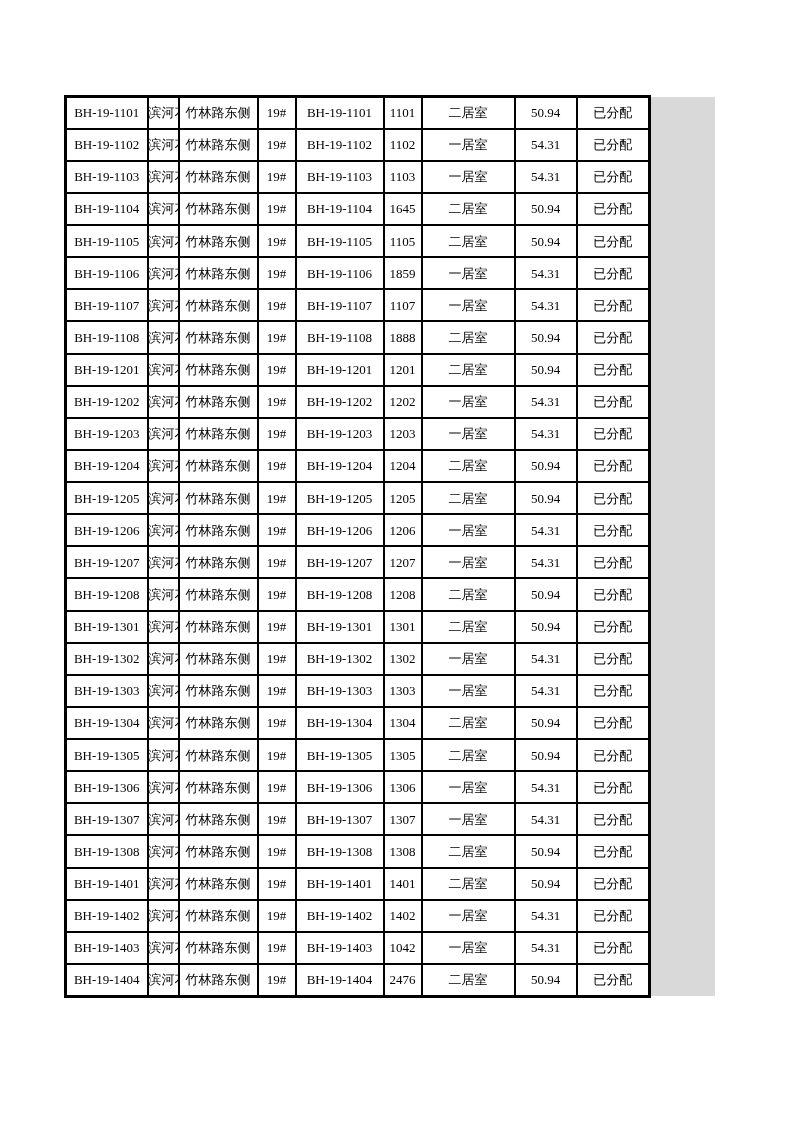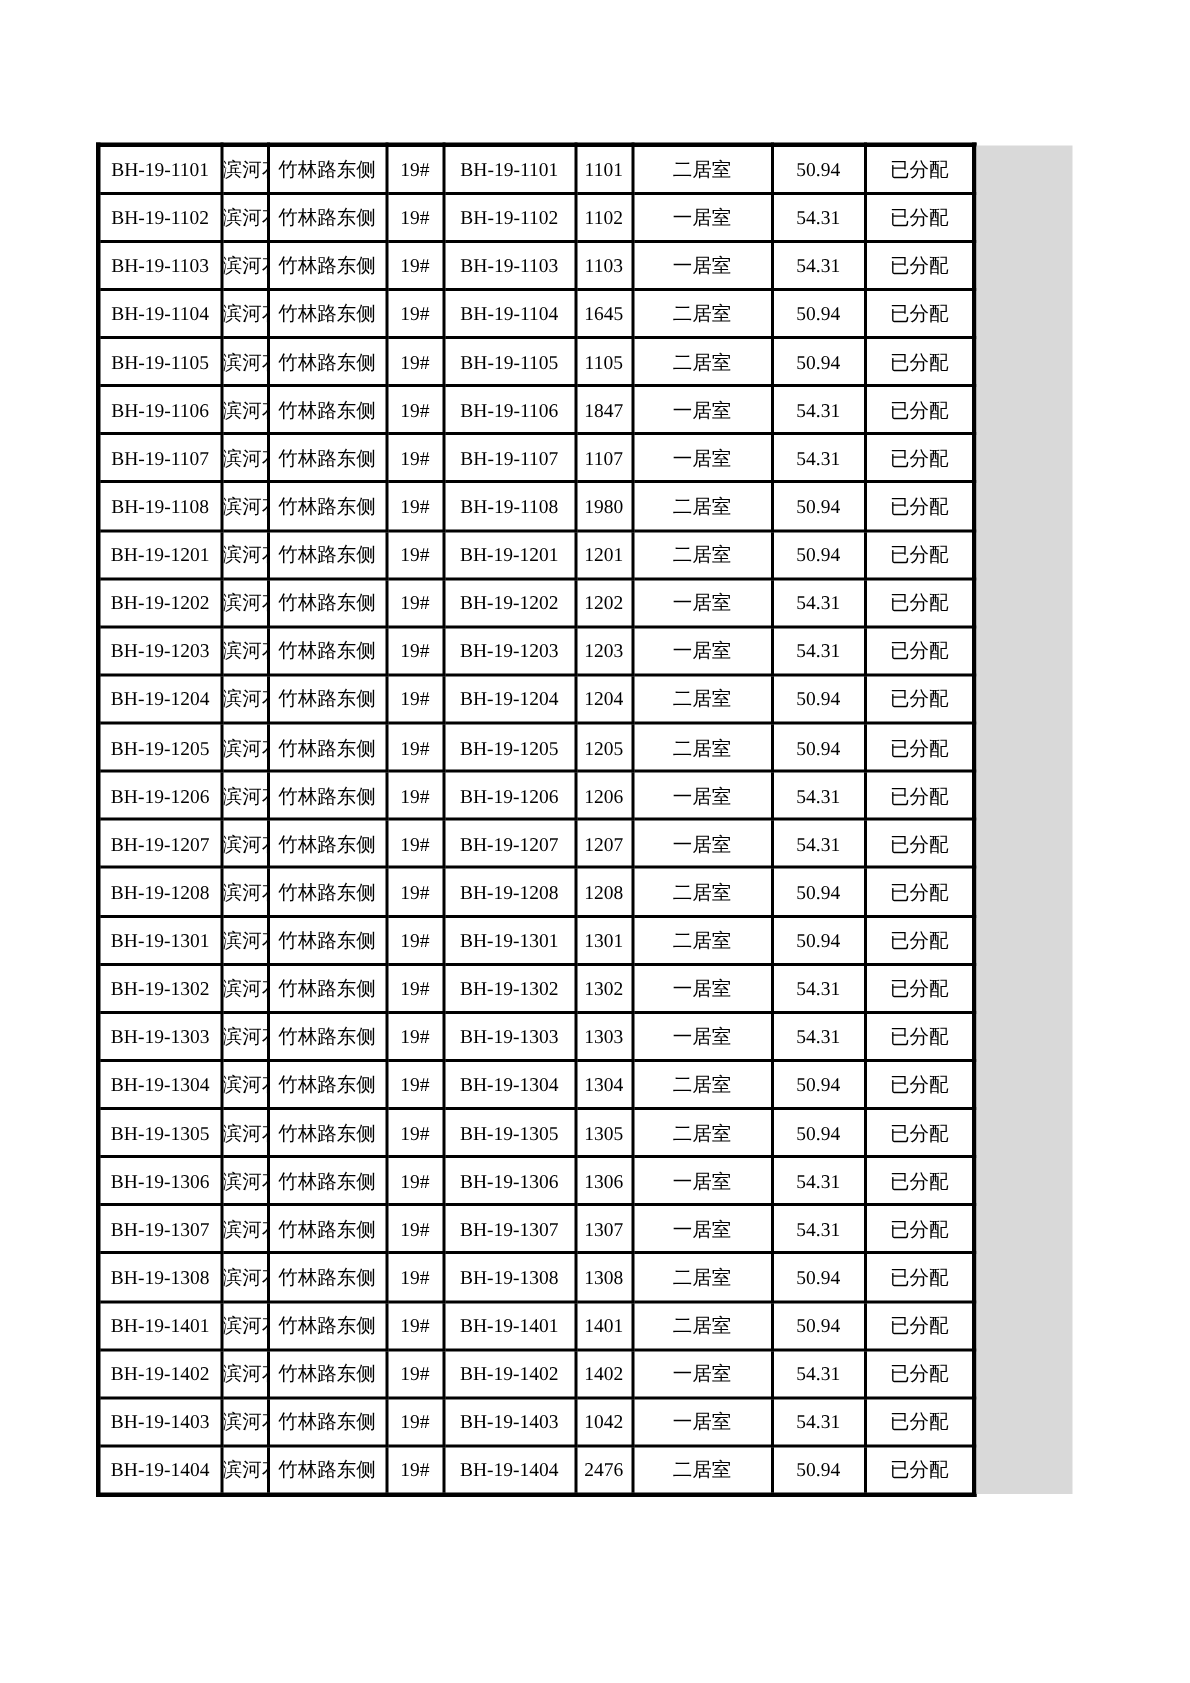--- a/index.html
+++ b/index.html
@@ -138,21 +138,21 @@
     <td class="c-type">二居室</td>
     <td class="c-area">50.94</td>
     <td class="c-status">已分配</td>
   </tr>
           <tr>
     <td class="c-code">BH-19-1106</td>
     <td class="c-estate">滨河花园</td>
     <td class="c-loc">竹林路东侧</td>
     <td class="c-bldg">19#</td>
     <td class="c-code2">BH-19-1106</td>
-    <td class="c-room">1847</td>
+    <td class="c-room">1859</td>
     <td class="c-type">一居室</td>
     <td class="c-area">54.31</td>
     <td class="c-status">已分配</td>
   </tr>
           <tr>
     <td class="c-code">BH-19-1107</td>
     <td class="c-estate">滨河花园</td>
     <td class="c-loc">竹林路东侧</td>
     <td class="c-bldg">19#</td>
     <td class="c-code2">BH-19-1107</td>
@@ -160,21 +160,21 @@
     <td class="c-type">一居室</td>
     <td class="c-area">54.31</td>
     <td class="c-status">已分配</td>
   </tr>
           <tr>
     <td class="c-code">BH-19-1108</td>
     <td class="c-estate">滨河花园</td>
     <td class="c-loc">竹林路东侧</td>
     <td class="c-bldg">19#</td>
     <td class="c-code2">BH-19-1108</td>
-    <td class="c-room">1980</td>
+    <td class="c-room">1888</td>
     <td class="c-type">二居室</td>
     <td class="c-area">50.94</td>
     <td class="c-status">已分配</td>
   </tr>
           <tr>
     <td class="c-code">BH-19-1201</td>
     <td class="c-estate">滨河花园</td>
     <td class="c-loc">竹林路东侧</td>
     <td class="c-bldg">19#</td>
     <td class="c-code2">BH-19-1201</td>

